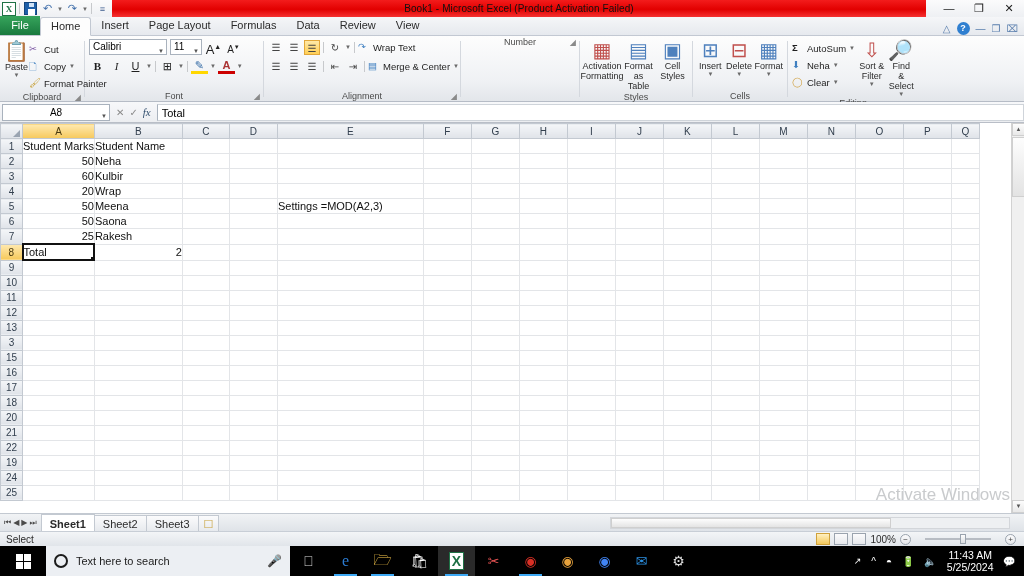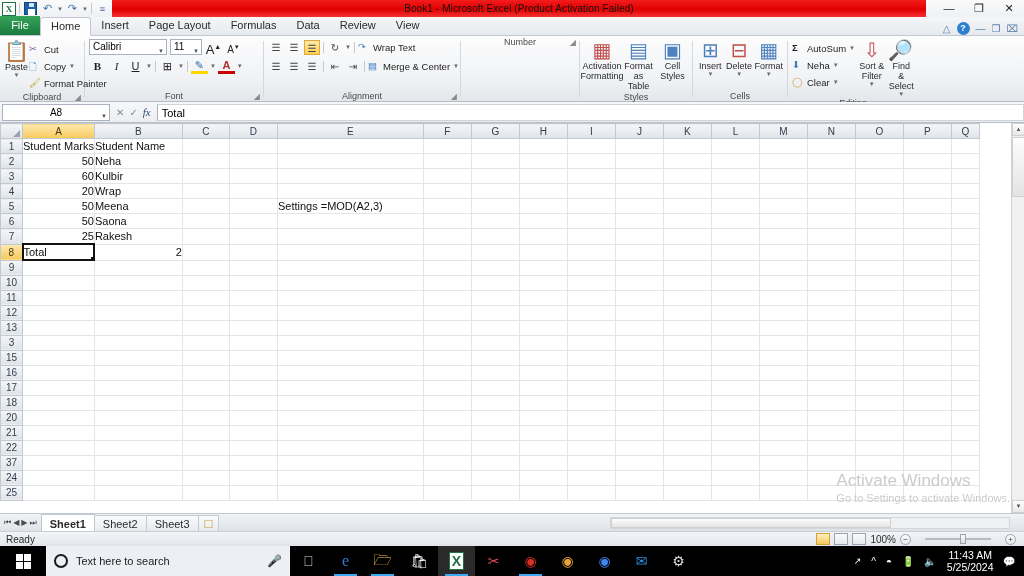--- a/index.html
+++ b/index.html
@@ -861,21 +861,21 @@
             <td class="cell" style="width: 48px;"></td>
             <td class="cell" style="width: 48px;"></td>
             <td class="cell" style="width: 48px;"></td>
             <td class="cell" style="width: 48px;"></td>
             <td class="cell" style="width: 48px;"></td>
             <td class="cell" style="width: 48px;"></td>
             <td class="cell" style="width: 48px;"></td>
             <td class="cell" style="width: 28px;"></td>
           </tr>
           <tr>
-            <th class="rhead" style="width: 22px;">37</th>
+            <th class="rhead" style="width: 22px;">19</th>
             <td class="cell" style="width: 68px;"></td>
             <td class="cell" style="width: 88px;"></td>
             <td class="cell" style="width: 47px;"></td>
             <td class="cell" style="width: 48px;"></td>
             <td class="cell" style="width: 146px;"></td>
             <td class="cell" style="width: 48px;"></td>
             <td class="cell" style="width: 48px;"></td>
             <td class="cell" style="width: 48px;"></td>
             <td class="cell" style="width: 48px;"></td>
             <td class="cell" style="width: 48px;"></td>
@@ -924,21 +924,20 @@
             <td class="cell" style="width: 48px;"></td>
             <td class="cell" style="width: 48px;"></td>
             <td class="cell" style="width: 48px;"></td>
             <td class="cell" style="width: 48px;"></td>
             <td class="cell" style="width: 28px;"></td>
           </tr>
         </tbody>
     </table>
     <div class="watermark">
       <div class="wm1">Activate Windows</div>
-      <div class="wm2">Go to Settings to activate Windows.</div>
     </div>
   </div>
 
   <div class="vscroll">
     <div class="vs-btn">▲</div>
     <div class="vs-thumb"></div>
     <div class="vs-btn" style="position:absolute;bottom:0">▼</div>
   </div>
 
   <div class="sheetbar">
@@ -952,21 +951,21 @@
     <div class="stab">Sheet2</div>
     <div class="stab">Sheet3</div>
     <div class="stab" style="padding:0 5px;color:#c8a23c">☐</div>
     <div class="hdivider"></div>
     <div class="hsb">
       <div class="hsb-thumb"></div>
     </div>
   </div>
 
   <div class="statusbar">
-    <div class="st-ready">Ready</div>
+    <div class="st-ready">Select</div>
     <div class="st-right">
       <div class="viewbtn on"></div>
       <div class="viewbtn"></div>
       <div class="viewbtn"></div>
       <span>100%</span>
       <div class="zs-pm">−</div>
       <div class="zoomslider">
         <div class="zs-line"></div>
         <div class="zs-knob"></div>
       </div>

